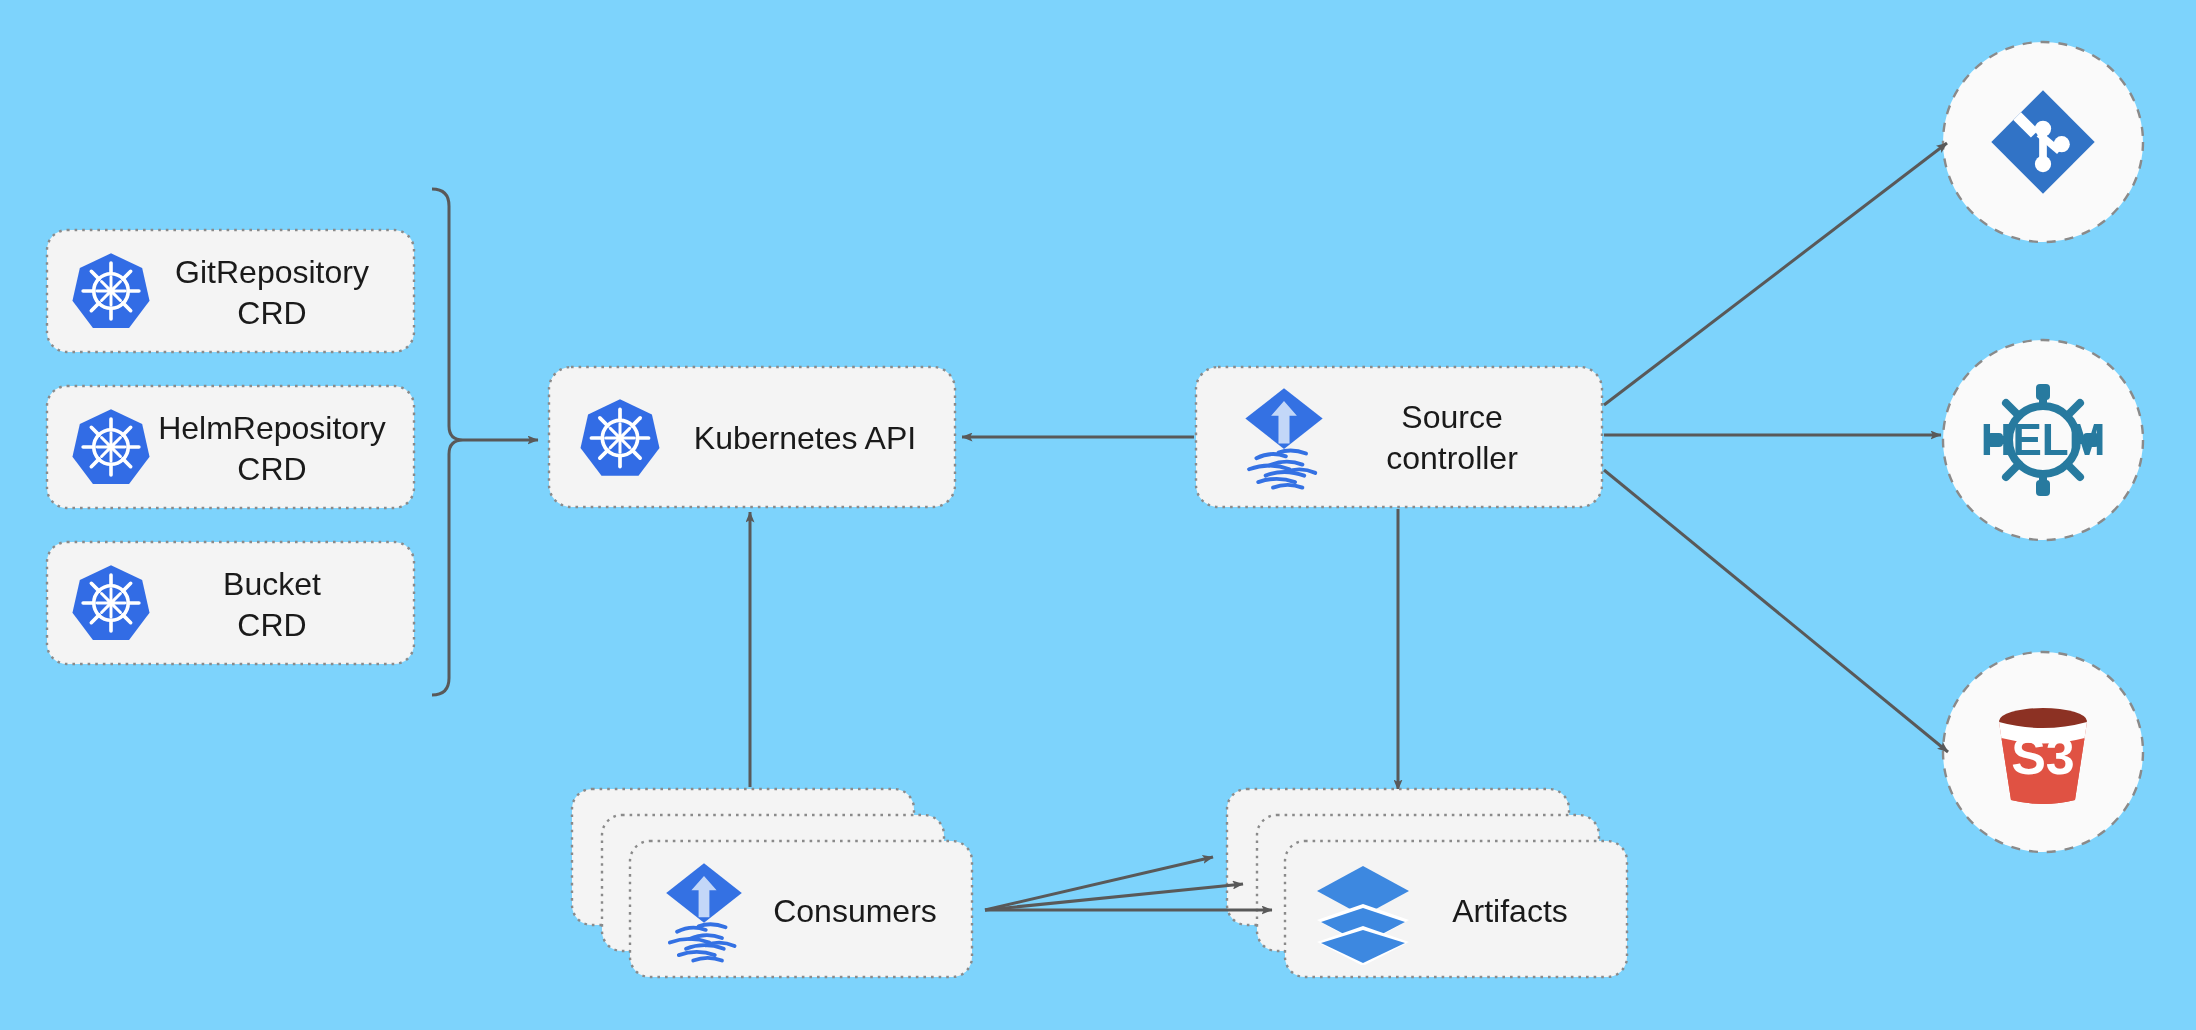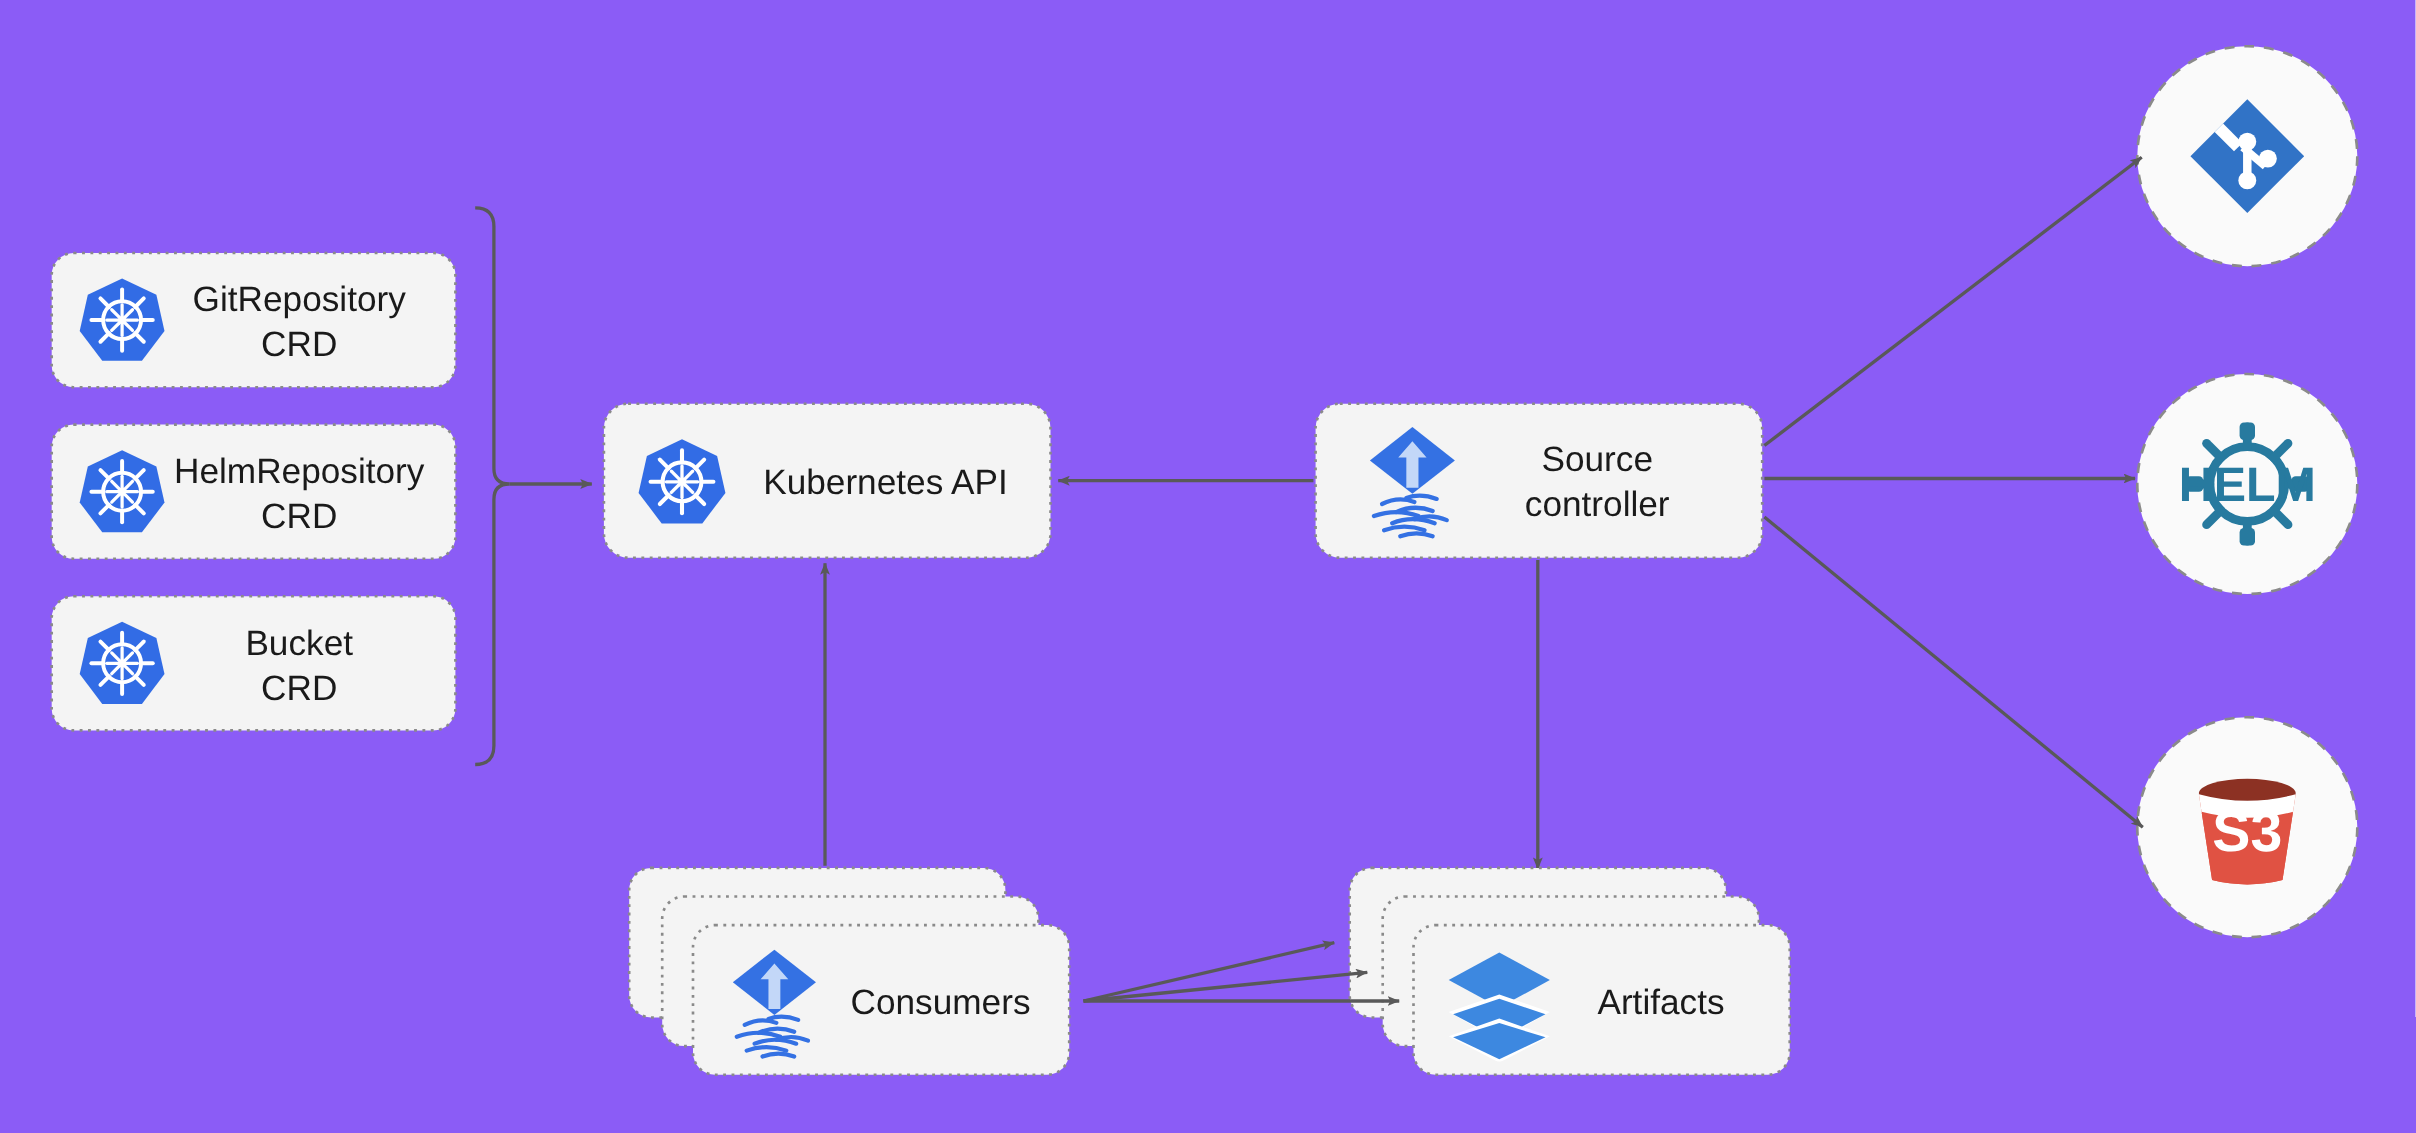--- a/index.html
+++ b/index.html
@@ -1,17 +1,17 @@
 <!DOCTYPE html>
 <html><head>
 <meta charset="utf-8">
 <style>
   html,body{margin:0;padding:0;background:#ffffff;}
   body{width:2196px;height:1030px;font-family:"Liberation Sans",sans-serif;overflow:hidden;}
-  #stage{position:relative;width:2196px;height:1030px;background:#8b5cf6;}
+  #stage{position:relative;width:2196px;height:1030px;background:#7dd3fc;}
   svg.diagram{position:absolute;inset:0;width:2196px;height:1030px;display:block;}
   .node-label{font-family:"Liberation Sans",sans-serif;font-size:32px;fill:#1a1a1a;}
 </style>
 </head>
 <body>
 
 <div id="stage">
 <svg class="diagram" viewBox="0 0 2196 1030" xmlns="http://www.w3.org/2000/svg">
   <defs>
     <marker id="arrowhead" markerWidth="11" markerHeight="9" refX="10.5" refY="4.5" orient="auto" markerUnits="userSpaceOnUse">

